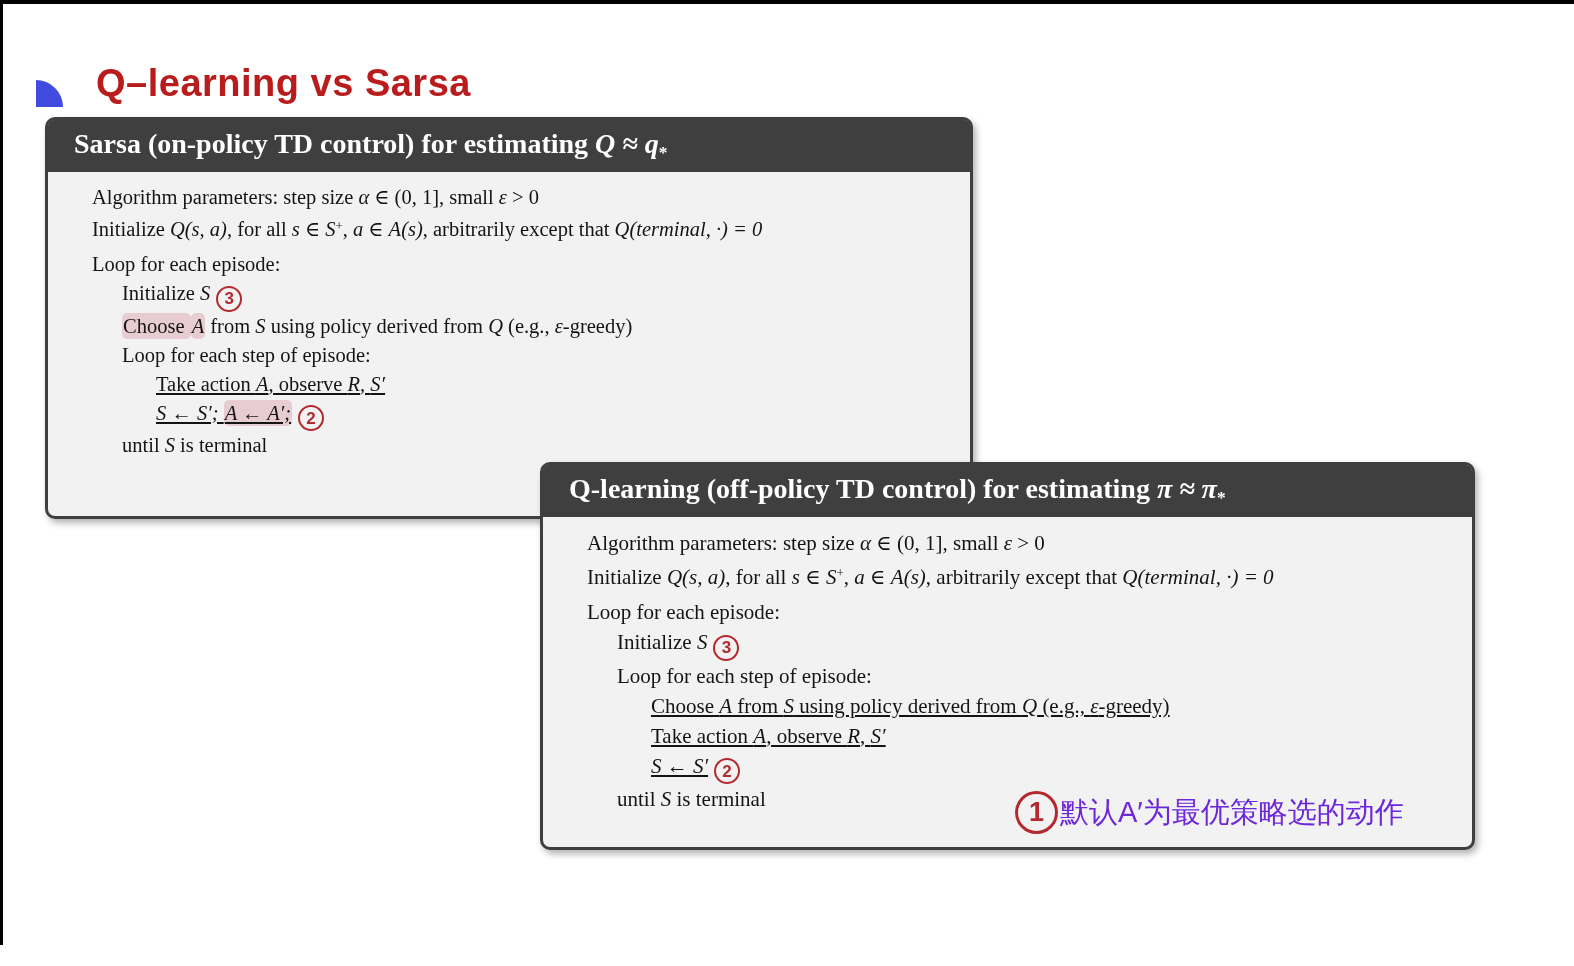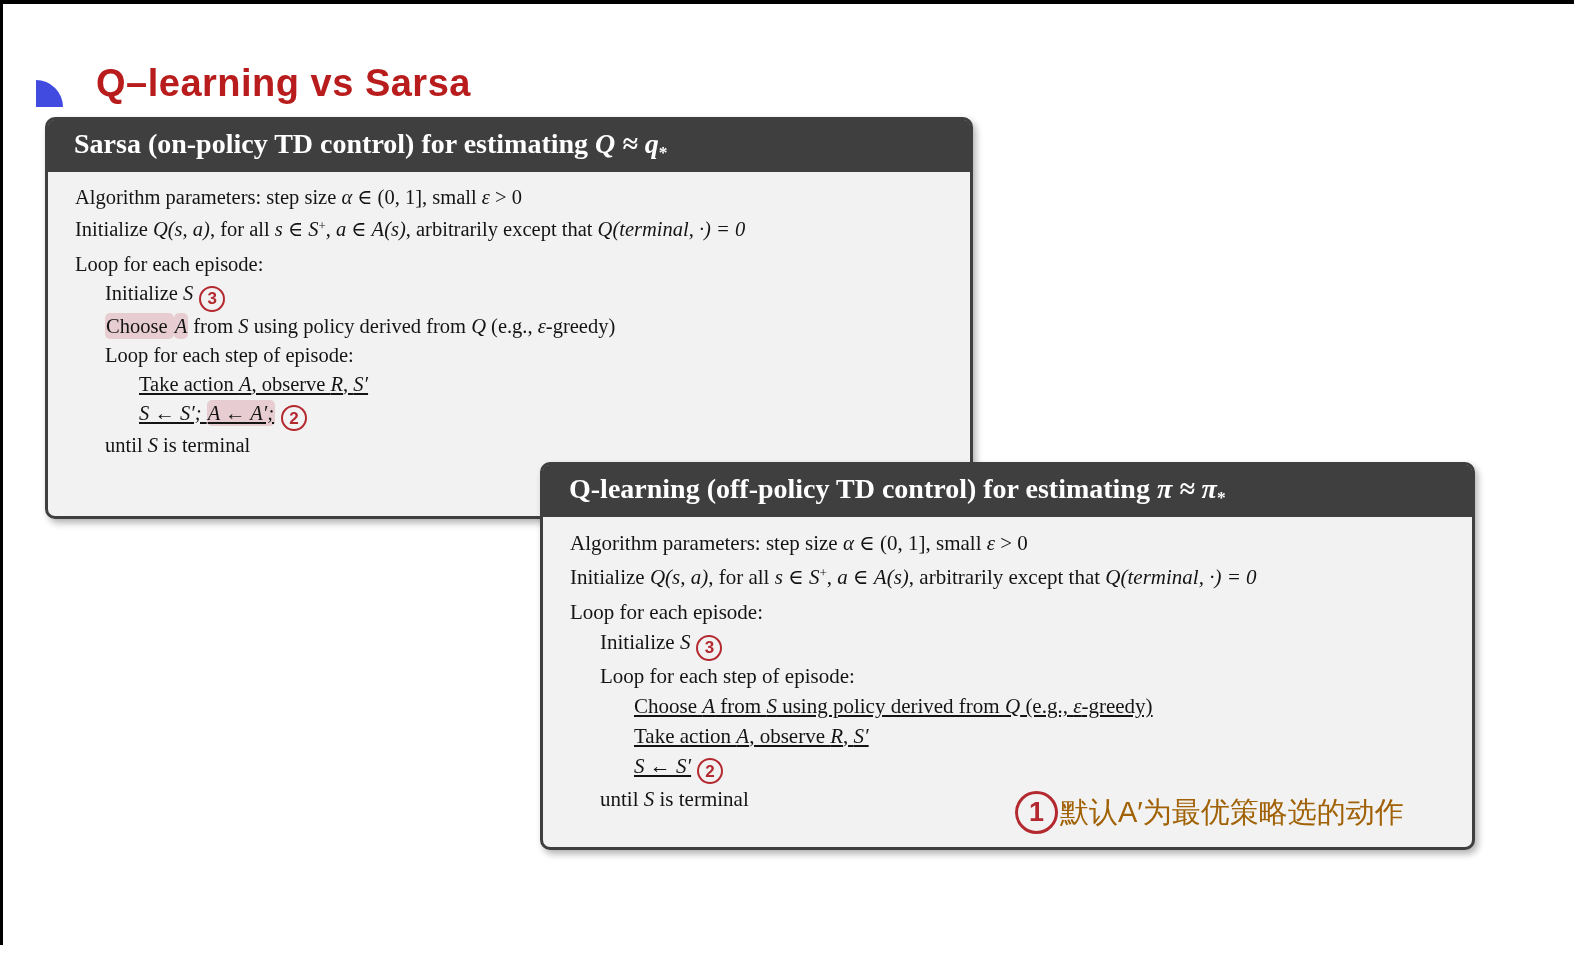--- a/index.html
+++ b/index.html
@@ -17,21 +17,21 @@
   .algo-box{position:absolute;background:#f2f2f2;border:3px solid #3f3f3f;border-radius:10px;
             box-shadow:3px 4px 7px rgba(0,0,0,0.30);box-sizing:border-box;overflow:visible;}
   .algo-box.sarsa{left:45px;top:117px;width:928px;height:402px;z-index:1;}
   .algo-box.qlearn{left:540px;top:462px;width:935px;height:388px;z-index:2;}
 
   .algo-header{background:#3f3f3f;color:#ffffff;font-weight:bold;font-size:28px;
                padding:8px 26px 9px 26px;border-radius:6px 6px 0 0;white-space:nowrap;}
   .algo-header .hm{font-style:italic;font-weight:bold;}
   .algo-header .hsub{font-size:0.62em;vertical-align:-0.28em;font-style:normal;}
 
-  .algo-body{padding:11px 18px 0 27px;font-size:20.5px;line-height:29px;color:#141414;}
+  .algo-body{padding:11px 18px 0 44px;font-size:20.5px;line-height:29px;color:#141414;}
   .qlearn .algo-body{line-height:30px;font-size:21px;}
   .algo-line{white-space:nowrap;}
   .algo-line.gap{margin-top:6px;}
   .indent1{padding-left:30px;}
   .indent2{padding-left:64px;text-decoration:underline;}
 
   .m{font-style:italic;}
   .sub{font-size:0.62em;vertical-align:-0.25em;}
   .sup{font-size:0.62em;vertical-align:0.5em;}
   .hl{background:#e7cdd2;border-radius:5px;padding:2px 1px;}
@@ -43,21 +43,21 @@
         font-style:normal;}
 
   .red-note{color:#c1353a;font-family:"Liberation Sans","DejaVu Sans",sans-serif;
             font-size:25px;margin-left:12px;font-style:normal;}
 
   .big-note{position:absolute;left:472px;top:326px;display:flex;align-items:center;z-index:3;}
   .big-circ{display:inline-flex;align-items:center;justify-content:center;flex:0 0 auto;
             width:37px;height:37px;border:3px solid #b4292f;border-radius:50%;
             color:#b4292f;font-family:"Liberation Sans","DejaVu Sans",sans-serif;
             font-size:27px;font-weight:bold;line-height:1;}
-  .big-note-text{color:#a16207;font-family:"Liberation Sans","DejaVu Sans",sans-serif;
+  .big-note-text{color:#6d28d9;font-family:"Liberation Sans","DejaVu Sans",sans-serif;
                  font-size:29px;white-space:nowrap;margin-left:2px;}
 </style>
 </head>
 <body>
 
 <div class="page">
   <div class="top-border"></div>
   <div class="left-border"></div>
 
   <div class="blue-quarter"></div>

